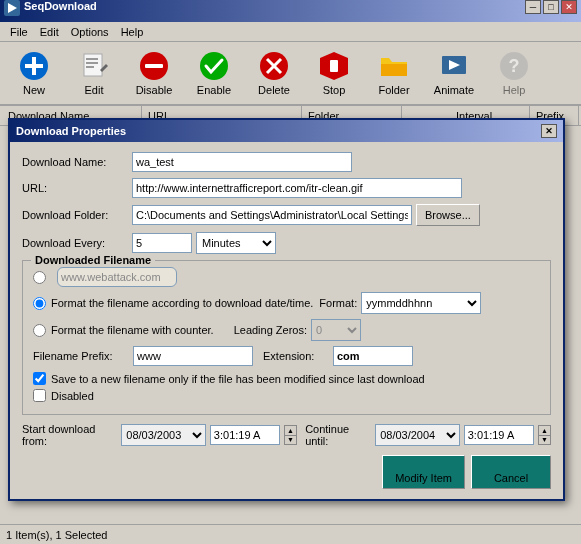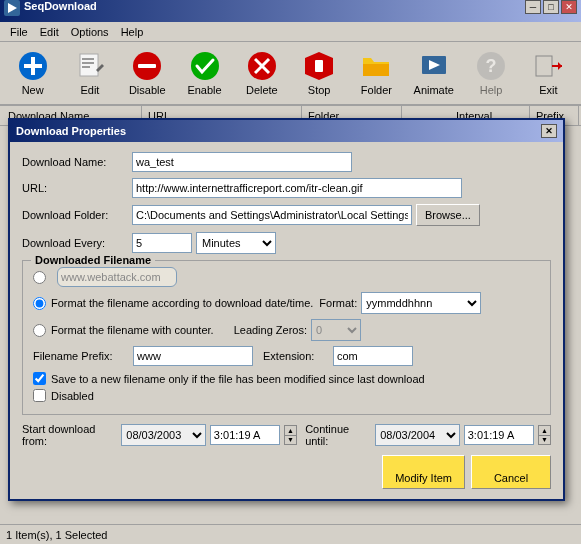--- a/index.html
+++ b/index.html
@@ -286,20 +286,21 @@
       margin-left: 10px;
     }
     .ext-input {
       width: 80px;
       height: 20px;
       font-size: 11px;
       border: 1px solid #7f9db9;
       background: white;
       padding: 4px 3px;
       font-family: Tahoma, Arial, sans-serif;
+      font-weight: bold;
     }
 
     
     .check-row {
       display: flex;
       align-items: center;
       margin-bottom: 4px;
     }
     .check-row input[type="checkbox"] {
       margin-right: 5px;
@@ -344,21 +345,21 @@
     
     .action-row {
       display: flex;
       justify-content: flex-end;
       gap: 6px;
       margin-top: 8px;
     }
     .action-btn {
       height: 24px;
       min-width: 80px;
-      background: #fde047;
+      background: #0f766e;
       border: 1px solid #888;
       border-top-color: #fff;
       border-left-color: #fff;
       font-size: 11px;
       cursor: pointer;
       font-family: Tahoma, Arial, sans-serif;
       padding: 16px 12px;
     }
 
     
@@ -491,30 +492,20 @@
   <div class="tool-btn" style="opacity:0.5;">
     <div class="tool-icon">
       <svg width="32" height="32" viewBox="0 0 32 32">
         <circle cx="16" cy="16" r="14" fill="#aaa"></circle>
         <text x="16" y="22" text-anchor="middle" fill="white" font-size="18" font-weight="bold">?</text>
       </svg>
     </div>
     <span class="tool-label">Help</span>
   </div>
 
-  <div class="tool-btn">
-    <div class="tool-icon">
-      <svg width="32" height="32" viewBox="0 0 32 32">
-        <rect x="4" y="6" width="16" height="20" fill="#d4d0c8" stroke="#888" stroke-width="1"></rect>
-        <line x1="20" y1="16" x2="30" y2="16" stroke="#cc0000" stroke-width="2"></line>
-        <polygon points="26,12 30,16 26,20" fill="#cc0000"></polygon>
-      </svg>
-    </div>
-    <span class="tool-label">Exit</span>
-  </div>
 </div>
 
 <div class="col-headers">
   <div class="col-header" style="width:140px;">Download Name</div>
   <div class="col-header" style="width:160px;">URL</div>
   <div class="col-header" style="width:100px;">Folder</div>
   <div class="col-header" style="width:80px;margin-left:48px;">Interval</div>
   <div class="col-header" style="flex:1;">Prefix</div>
 </div>
 

